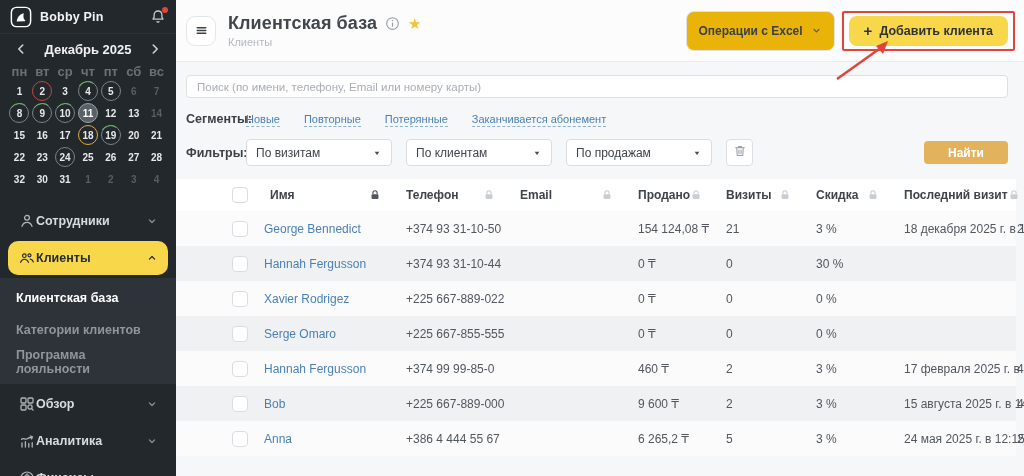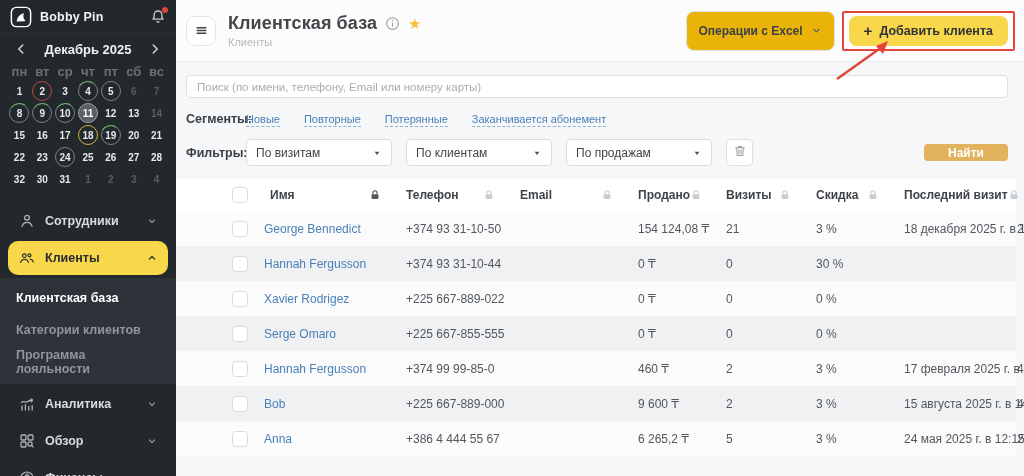--- a/index.html
+++ b/index.html
@@ -30,21 +30,21 @@
     display:flex;align-items:center;justify-content:center;font-size:10px;font-weight:700;color:#e7e9ea;cursor:pointer;}
   .day.dim{color:#575e64;}
   .day.ring-gray{border-color:#7a828a;}
   .day.ring-red{border-color:var(--ring-red);}
   .day.ring-yellow{border-color:var(--ring-yellow);}
   .day.today{background:#596167;border-color:#99a1a7;color:#fff;}
   .day.arc::after{content:"";position:absolute;inset:-1.5px;border-radius:50%;
     border:1.5px solid transparent;border-top-color:var(--arc-green);transform:rotate(-10deg);}
 
   .side-nav{padding:4px 0 0;}
-  .nav-item{height:34px;margin:3px 8px;padding:0 10px;border-radius:10px;display:flex;align-items:center;gap:9px;
+  .nav-item{height:34px;margin:3px 8px;padding:0 10px;border-radius:10px;display:flex;align-items:center;
     font-size:12.5px;font-weight:600;color:#d9dcdf;cursor:pointer;}
   .nav-item .icon{width:18px;height:16px;display:inline-flex;color:#aeb4b9;}
   .nav-item .icon svg{width:16px;height:16px;margin:auto;}
   .nav-item .chev{margin-left:auto;width:12px;height:12px;color:#8a9095;}
   .nav-item .chev svg{width:12px;height:12px;display:block;}
   .nav-item.active{background:var(--accent-yellow);color:#272c30;}
   .nav-item.active .icon,.nav-item.active .chev{color:#272c30;}
   .submenu{background:var(--submenu-bg);padding:4px 0 6px;}
   .submenu-item{height:32px;display:flex;align-items:center;padding:0 16px;font-size:12.5px;font-weight:600;color:#8f969c;cursor:pointer;}
   .submenu-item.active{color:#ffffff;font-weight:700;}
@@ -84,21 +84,21 @@
   .seg-link{color:var(--link-blue);font-size:11px;margin-right:24px;cursor:pointer;
     border-bottom:1px dashed rgba(74,128,184,.6);padding-bottom:1px;}
   .filter-select{width:146px;height:27px;margin-right:14px;background:#fff;border:1px solid #d9dde1;border-radius:4px;
     display:flex;align-items:center;justify-content:space-between;padding:0 9px;cursor:pointer;}
   .sel-label{font-size:12px;color:#3f444a;}
   .caret{width:10px;height:10px;color:#4a4f54;}
   .caret svg{width:10px;height:10px;display:block;}
   .trash-btn{width:27px;height:27px;border:1px solid #dcdfe3;border-radius:4px;background:#fff;color:#9aa0a6;
     display:flex;align-items:center;justify-content:center;cursor:pointer;padding:0;}
   .trash-btn svg{width:14px;height:14px;}
-  .find-btn{margin-left:auto;width:84px;height:17px;border:none;border-radius:4px;background:var(--find-button);
+  .find-btn{margin-left:auto;width:84px;height:23px;border:none;border-radius:4px;background:var(--find-button);
     color:#fff;font-size:12px;font-weight:700;cursor:pointer;font-family:inherit;}
 
   
   .table{width:840px;margin:13px 0 0 -10px;}
   .trow{display:grid;grid-template-columns:36px 136px 114px 118px 88px 90px 88px 140px 30px;align-items:center;padding-left:46px;}
   .thead{height:32px;background:#fff;}
   .row{height:35px;position:relative;}
   #tbody .row:nth-child(odd){background:#fbfbfc;}
   #tbody .row:nth-child(even){background:#f0f1f2;}
   .c-check{display:flex;align-items:center;justify-content:center;}
@@ -239,44 +239,44 @@
             </svg>
           </span>
         </div>
         <div class="submenu">
           <div class="submenu-item active">Клиентская база</div>
           <div class="submenu-item">Категории клиентов</div>
           <div class="submenu-item">Программа лояльности</div>
         </div>
         <div class="nav-item">
           <span class="icon">
-            <svg viewBox="0 0 16 16" fill="none" stroke="currentColor" stroke-width="1.3" stroke-linecap="round">
-              <path d="M3 14v-4M6.4 14V8.6M9.8 14v-3.6M13.2 14V9.6"></path>
-              <path d="M2.6 6.2c2-1.8 3.8.8 5.8-.5 1.4-.9 2.8-1.4 4.4-1.1"></path>
-              <path d="M11.4 3l2 .9-.9 2"></path>
-            </svg>
-          </span>
-          <span class="nav-label">Аналитика</span>
-          <span class="chev">
-            <svg viewBox="0 0 16 16" fill="none" stroke="currentColor" stroke-width="1.7" stroke-linecap="round" stroke-linejoin="round">
-              <path d="M4.5 6.5L8 10l3.5-3.5"></path>
-            </svg>
-          </span>
-        </div>
-        <div class="nav-item">
-          <span class="icon">
             <svg viewBox="0 0 16 16" fill="none" stroke="currentColor" stroke-width="1.3">
               <rect x="2" y="2" width="5" height="5" rx="1"></rect>
               <rect x="9" y="2" width="5" height="5" rx="1"></rect>
               <rect x="2" y="9" width="5" height="5" rx="1"></rect>
               <circle cx="11" cy="11" r="2.1"></circle>
               <path d="M12.6 12.6l1.5 1.5" stroke-linecap="round"></path>
             </svg>
           </span>
           <span class="nav-label">Обзор</span>
+          <span class="chev">
+            <svg viewBox="0 0 16 16" fill="none" stroke="currentColor" stroke-width="1.7" stroke-linecap="round" stroke-linejoin="round">
+              <path d="M4.5 6.5L8 10l3.5-3.5"></path>
+            </svg>
+          </span>
+        </div>
+        <div class="nav-item">
+          <span class="icon">
+            <svg viewBox="0 0 16 16" fill="none" stroke="currentColor" stroke-width="1.3" stroke-linecap="round">
+              <path d="M3 14v-4M6.4 14V8.6M9.8 14v-3.6M13.2 14V9.6"></path>
+              <path d="M2.6 6.2c2-1.8 3.8.8 5.8-.5 1.4-.9 2.8-1.4 4.4-1.1"></path>
+              <path d="M11.4 3l2 .9-.9 2"></path>
+            </svg>
+          </span>
+          <span class="nav-label">Аналитика</span>
           <span class="chev">
             <svg viewBox="0 0 16 16" fill="none" stroke="currentColor" stroke-width="1.7" stroke-linecap="round" stroke-linejoin="round">
               <path d="M4.5 6.5L8 10l3.5-3.5"></path>
             </svg>
           </span>
         </div>
         <div class="nav-item">
           <span class="icon">
             <svg viewBox="0 0 16 16" fill="none" stroke="currentColor" stroke-width="1.2" stroke-linecap="round">
               <circle cx="8" cy="8" r="6"></circle>

